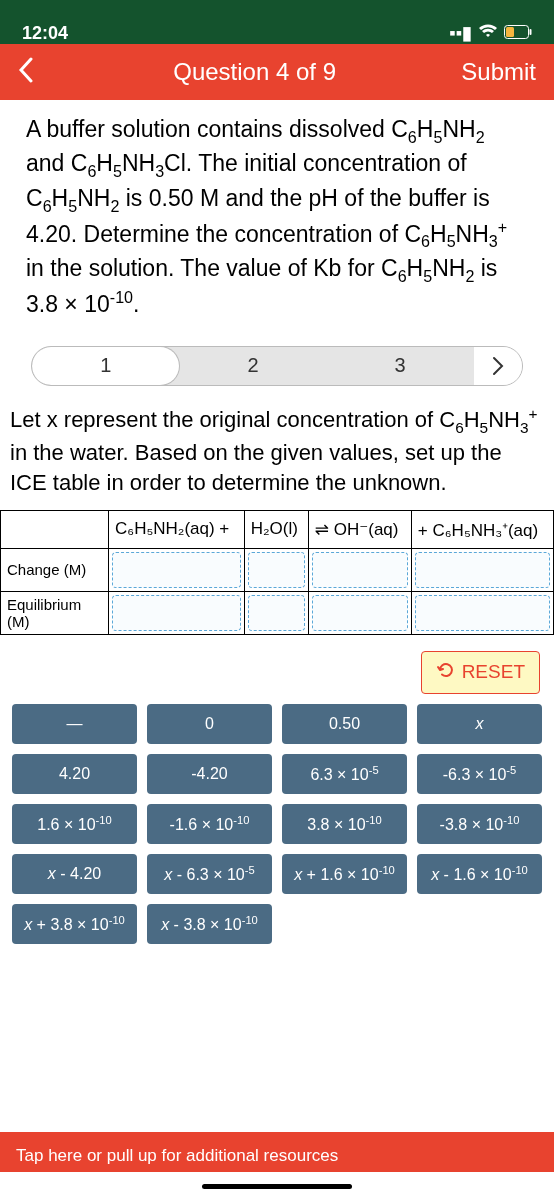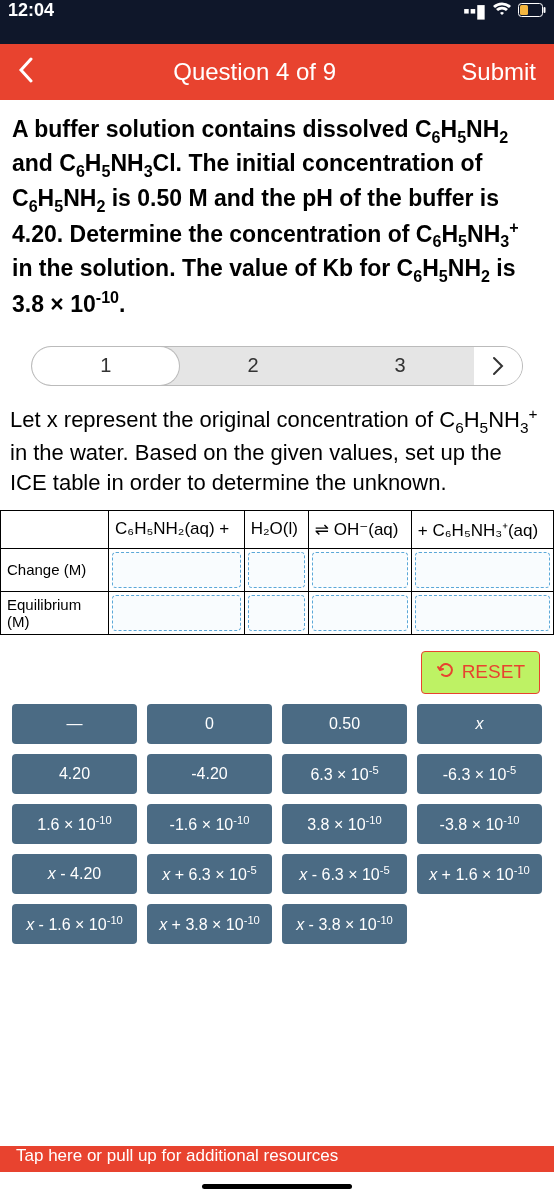--- a/index.html
+++ b/index.html
@@ -7,48 +7,47 @@
       font-family: -apple-system, BlinkMacSystemFont, "Helvetica Neue", Arial, sans-serif;
       width: 554px;
       height: 1200px;
       background: #fff;
       display: flex;
       flex-direction: column;
       overflow: hidden;
     }
     .status-bar {
       height: 44px;
-      background: #0f172a;
+      background: #14532d;
       color: #fff;
       display: flex;
-      align-items: flex-start;
+      align-items: flex-end;
       justify-content: space-between;
-      padding: 0 8px;
+      padding: 0 22px;
       font-weight: 600;
       font-size: 18px;
     }
     .status-icons { display: flex; gap: 6px; align-items: center; }
     .header {
       background: #e8432f;
       color: #fff;
       height: 56px;
       display: flex;
       align-items: center;
       padding: 0 18px;
       font-size: 24px;
     }
     .back-btn { width: 30px; font-size: 26px; font-weight: 300; line-height: 1;}
     .q-title { flex: 1; text-align: center; font-weight: 400; }
     .submit { font-weight: 400; }
     .question-text {
-      padding: 14px 12px;
+      padding: 14px 26px;
       font-size: 23px;
       line-height: 1.35;
       color: #000;
-      font-weight: bold;
     }
     sub { font-size: 0.7em; vertical-align: sub; }
     sup { font-size: 0.7em; vertical-align: super; }
     .pill-row {
       display: flex;
       align-items: center;
       justify-content: center;
       padding: 12px 10px 14px;
     }
     .pill-track {
@@ -103,21 +102,21 @@
       width: 100%;
       height: 36px;
       border: 1.5px dashed #5aa7d8;
       background: #f9fcfe;
       border-radius: 4px;
     }
     .reset-row { display: flex; justify-content: flex-end; padding: 16px 14px 10px; }
     .reset-btn {
       border: 1.5px solid #e8432f;
       color: #e8432f;
-      background: #bef264;
+      background: #fef9c3;
       padding: 8px 14px;
       font-size: 19px;
       display: flex;
       gap: 6px;
       align-items: center;
       border-radius: 4px;
     }
     .options {
       display: grid;
       grid-template-columns: repeat(4, 1fr);
@@ -136,21 +135,21 @@
       font-style: italic;
       font-family: Georgia, serif;
     }
     .opt .rm { font-style: normal; font-family: -apple-system, Arial, sans-serif; }
     .opt.blank { font-style: normal; }
     .spacer { flex: 1; }
     .footer {
       background: #e8432f;
       color: #fff;
       font-size: 17px;
-      padding: 0 16px 6px;
+      padding: 14px 16px 6px;
     }
     .home-ind { height: 28px; display: flex; justify-content: center; align-items: center; background: #fff;}
     .home-ind div { width: 150px; height: 5px; background: #000; border-radius: 3px; }
   </style>
 </head>
 <body>
 
 <div class="status-bar">
   <span>12:04</span>
   <div class="status-icons">
@@ -284,23 +283,20 @@
     <div class="opt">
       <span class="rm">3.8 × 10<sup>-10</sup></span>
     </div>
     <div class="opt">
       <span class="rm">-3.8 × 10<sup>-10</sup></span>
     </div>
     <div class="opt">
       <span class="rm"><i>x</i> - 4.20</span>
     </div>
     <div class="opt">
-      <span class="rm"><i>x</i> + 6.3 × 10<sup>-5</sup></span>
-    </div>
-    <div class="opt">
       <span class="rm"><i>x</i> - 6.3 × 10<sup>-5</sup></span>
     </div>
     <div class="opt">
       <span class="rm"><i>x</i> + 1.6 × 10<sup>-10</sup></span>
     </div>
     <div class="opt">
       <span class="rm"><i>x</i> - 1.6 × 10<sup>-10</sup></span>
     </div>
     <div class="opt">
       <span class="rm"><i>x</i> + 3.8 × 10<sup>-10</sup></span>

